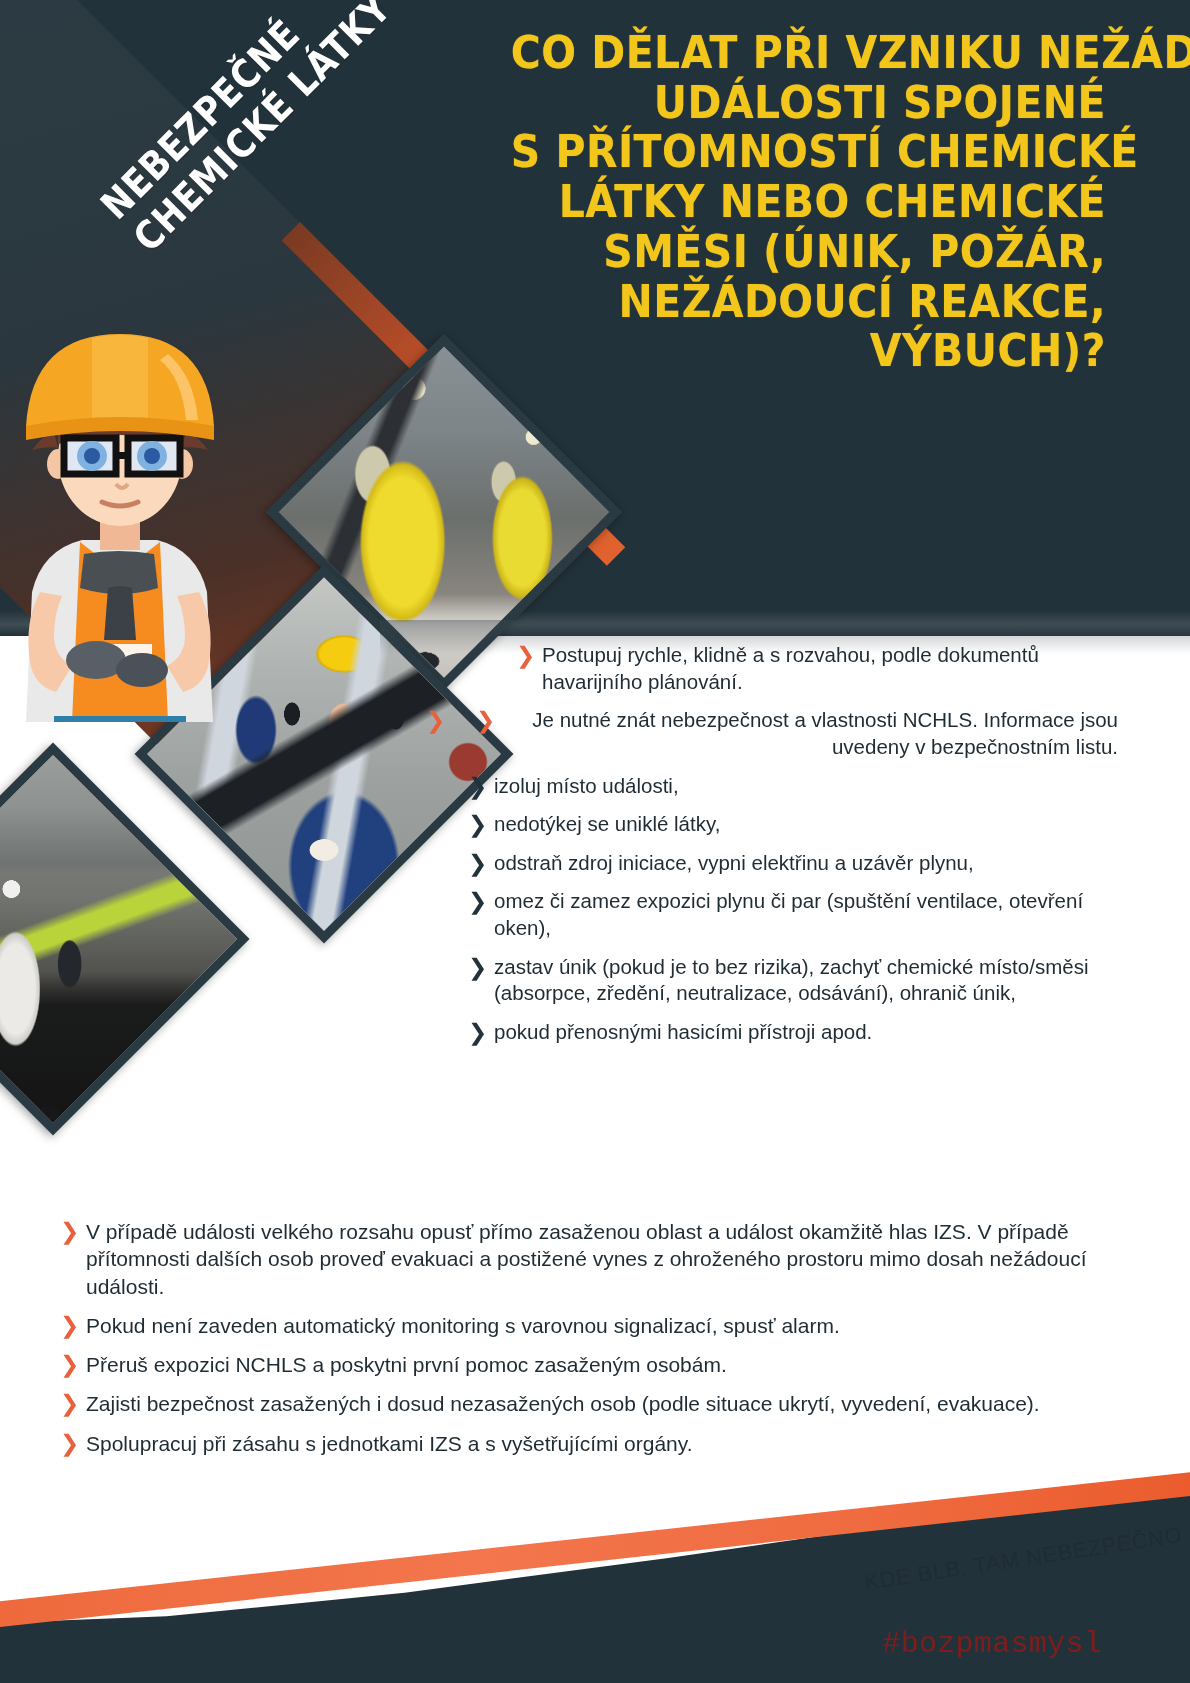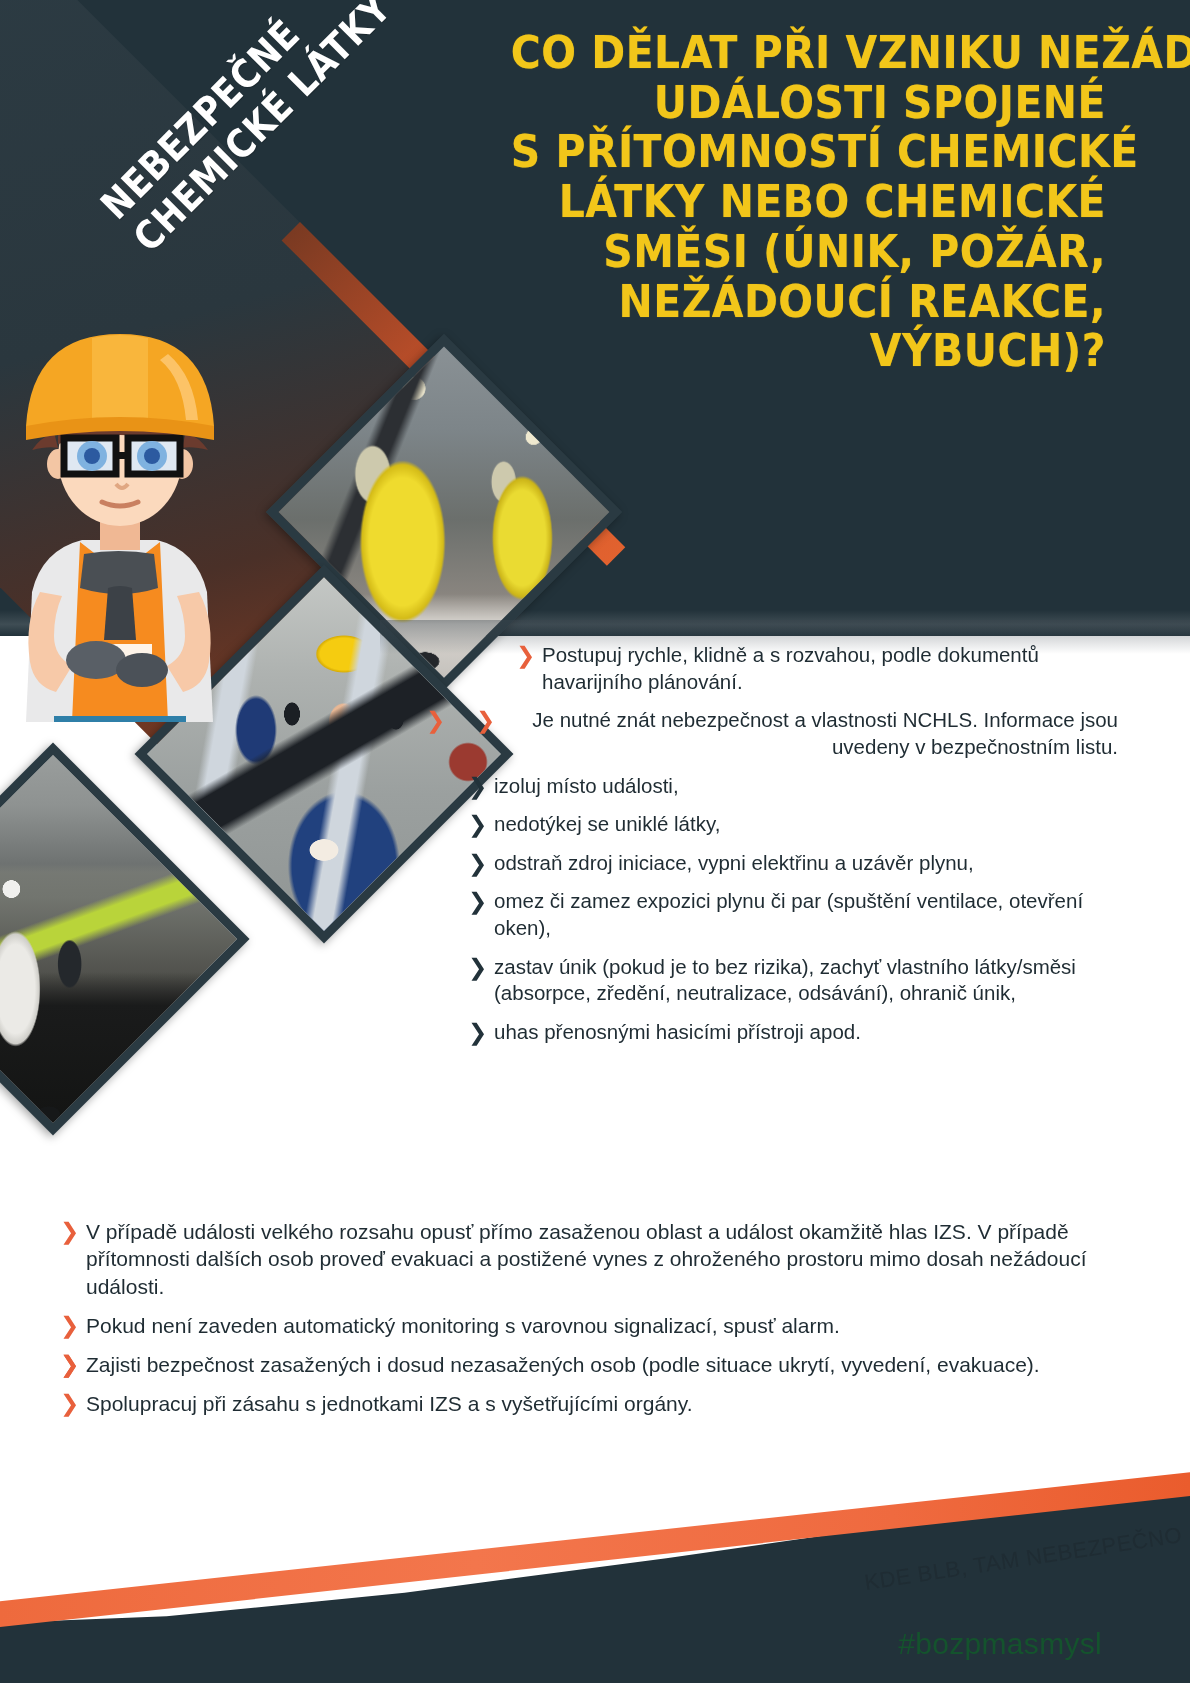--- a/index.html
+++ b/index.html
@@ -237,22 +237,22 @@
     font-size:22px;
     font-weight:normal;
     letter-spacing:.6px;
     white-space:nowrap;
     transform:rotate(-8.6deg);
     transform-origin:right center;
     z-index:3;
   }
   .footer-hashtag{
     position:absolute;right:88px;bottom:22px;
-    color:#14532d;
-    font-family:Liberation Sans, sans-serif;
+    color:#7f1d1d;
+    font-family:Liberation Mono, monospace;
     font-size:30px;
     letter-spacing:.3px;
     white-space:nowrap;
     z-index:3;
   }
 </style>
 </head>
 <body>
 
 <div id="poster">
@@ -361,39 +361,40 @@
       <div class="bullet lvl-sub">
         <span class="chev dark">❯</span>
         <span>odstraň zdroj iniciace, vypni elektřinu a uzávěr plynu,</span>
       </div>
       <div class="bullet lvl-sub">
         <span class="chev dark">❯</span>
         <span>omez či zamez expozici plynu či par (spuštění ventilace, otevření oken),</span>
       </div>
       <div class="bullet lvl-sub">
         <span class="chev dark">❯</span>
-        <span>zastav únik (pokud je to bez rizika), zachyť vlastního látky/směsi (absorpce, zředění, neutralizace, odsávání), ohranič únik,</span>
-      </div>
-      <div class="bullet lvl-sub">
-        <span class="chev dark">❯</span>
-        <span>uhas přenosnými hasicími přístroji apod.</span>
+        <span>zastav únik (pokud je to bez rizika), zachyť chemické místo/směsi (absorpce, zředění, neutralizace, odsávání), ohranič únik,</span>
+      </div>
+      <div class="bullet lvl-sub">
+        <span class="chev dark">❯</span>
+        <span>pokud přenosnými hasicími přístroji apod.</span>
       </div>
     </div>
 
     <div class="bullets-wide">
       <div class="bullet wide-item">
         <span class="chev orange">❯</span>
         <span>V případě události velkého rozsahu opusť přímo zasaženou oblast a událost okamžitě hlas IZS. V případě přítomnosti dalších osob proveď evakuaci a postižené vynes z ohroženého prostoru mimo dosah nežádoucí události.</span>
       </div>
       <div class="bullet wide-item">
         <span class="chev orange">❯</span>
         <span>Pokud není zaveden automatický monitoring s varovnou signalizací, spusť alarm.</span>
       </div>
       <div class="bullet wide-item">
         <span class="chev orange">❯</span>
+        <span>Přeruš expozici NCHLS a poskytni první pomoc zasaženým osobám.</span>
       </div>
       <div class="bullet wide-item">
         <span class="chev orange">❯</span>
         <span>Zajisti bezpečnost zasažených i dosud nezasažených osob (podle situace ukrytí, vyvedení, evakuace).</span>
       </div>
       <div class="bullet wide-item" style="width:640px">
         <span class="chev orange">❯</span>
         <span>Spolupracuj při zásahu s jednotkami IZS a s vyšetřujícími orgány.</span>
       </div>
     </div>

